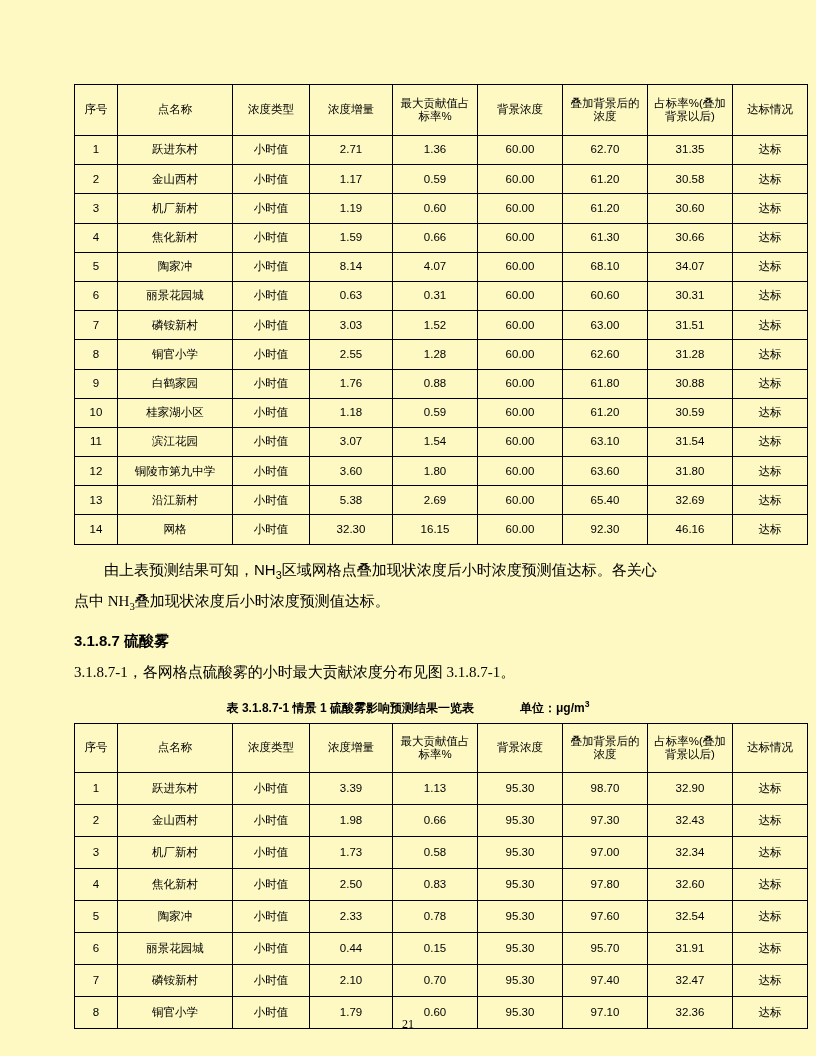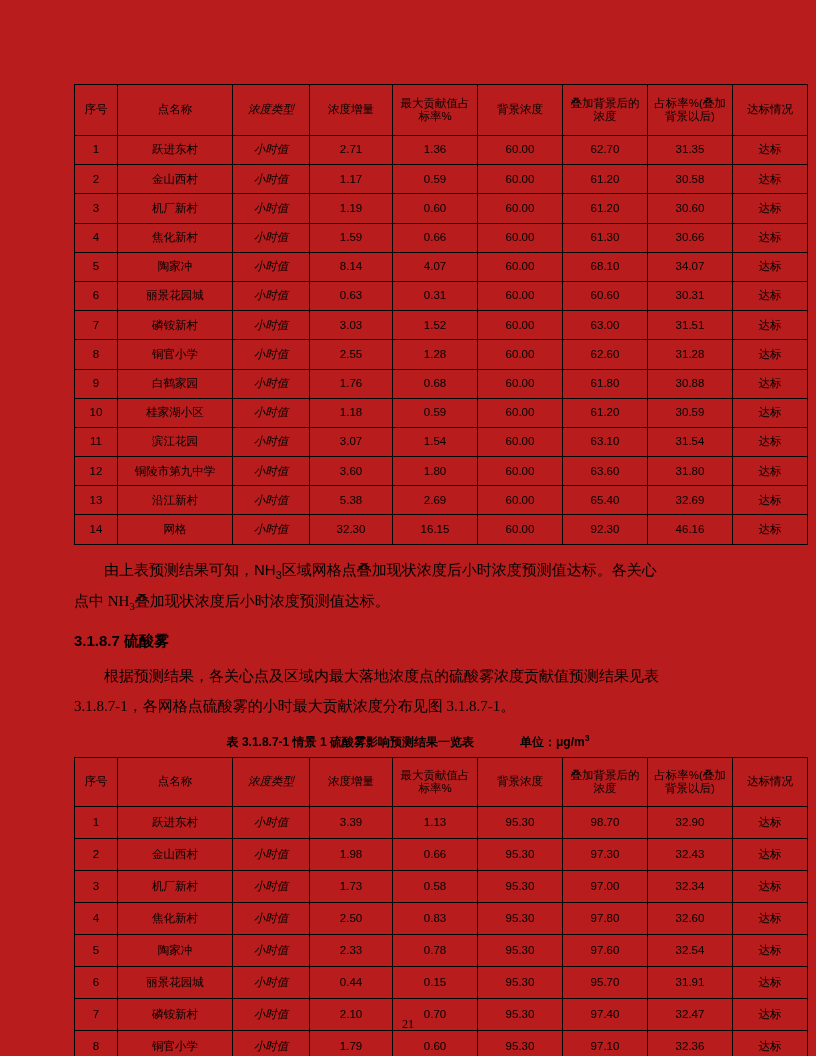--- a/index.html
+++ b/index.html
@@ -3,21 +3,21 @@
 <meta charset="utf-8">
 <style>
   html, body {
     margin: 0;
     padding: 0;
     background: #b0b0b0;
   }
   .page {
     width: 816px;
     height: 1056px;
-    background: #b91c1c;
+    background: #fef9c3;
     margin: 0 auto;
     position: relative;
     box-sizing: border-box;
     padding: 84px 74px 40px 74px;
     font-family: "Liberation Serif", serif;
     color: #000;
   }
   table.doc-table {
     border-collapse: collapse;
     width: 646px;
@@ -37,21 +37,21 @@
     font-size: 11.5px;
     padding: 4px 2px;
   }
   .t1 thead td { height: 42px; }
   .t1 tbody td { height: 22.2px; }
   .t2 thead td { height: 40px; }
   .t2 tbody td { height: 25px; }
 
   .col-seq { width: 38px; }
   .col-name { width: 110px; }
-  .col-type { width: 72px; font-style: italic; }
+  .col-type { width: 72px; }
   .col-inc { width: 78px; }
   .col-max { width: 80px; border-radius: 20px; }
   .col-bg { width: 80px; }
   .col-sum { width: 80px; }
   .col-rate { width: 80px; }
   .col-ok { width: 70px; }
 
   .para {
     font-size: 15px;
     line-height: 2.0;
@@ -200,21 +200,21 @@
           <td class="col-bg">60.00</td>
           <td class="col-sum">62.60</td>
           <td class="col-rate">31.28</td>
           <td class="col-ok">达标</td>
         </tr>
         <tr>
           <td class="col-seq">9</td>
           <td class="col-name">白鹤家园</td>
           <td class="col-type">小时值</td>
           <td class="col-inc">1.76</td>
-          <td class="col-max">0.68</td>
+          <td class="col-max">0.88</td>
           <td class="col-bg">60.00</td>
           <td class="col-sum">61.80</td>
           <td class="col-rate">30.88</td>
           <td class="col-ok">达标</td>
         </tr>
         <tr>
           <td class="col-seq">10</td>
           <td class="col-name">桂家湖小区</td>
           <td class="col-type">小时值</td>
           <td class="col-inc">1.18</td>
@@ -273,21 +273,20 @@
 
   <p class="para">
     <span>由上表预测结果可知，</span><span><span>NH</span><sub>3</sub></span><span>区域网格点叠加现状浓度后小时浓度预测值达标。各关心</span>
   </p>
   <p class="para2">
     <span>点中 NH</span><sub>3</sub><span>叠加现状浓度后小时浓度预测值达标。</span>
   </p>
 
   <h3 class="heading">3.1.8.7  硫酸雾</h3>
 
-  <p class="para">根据预测结果，各关心点及区域内最大落地浓度点的硫酸雾浓度贡献值预测结果见表</p>
   <p class="para2">3.1.8.7-1，各网格点硫酸雾的小时最大贡献浓度分布见图 3.1.8.7-1。</p>
 
   <div class="table-caption">
     <span>表 3.1.8.7-1 情景 1 硫酸雾影响预测结果一览表</span><span class="cap-unit"><span>单位：</span><span>μg/m</span><sup>3</sup></span>
   </div>
 
   <table class="doc-table t2">
     <thead>
       <tr>
         <td class="col-seq">序号</td>

